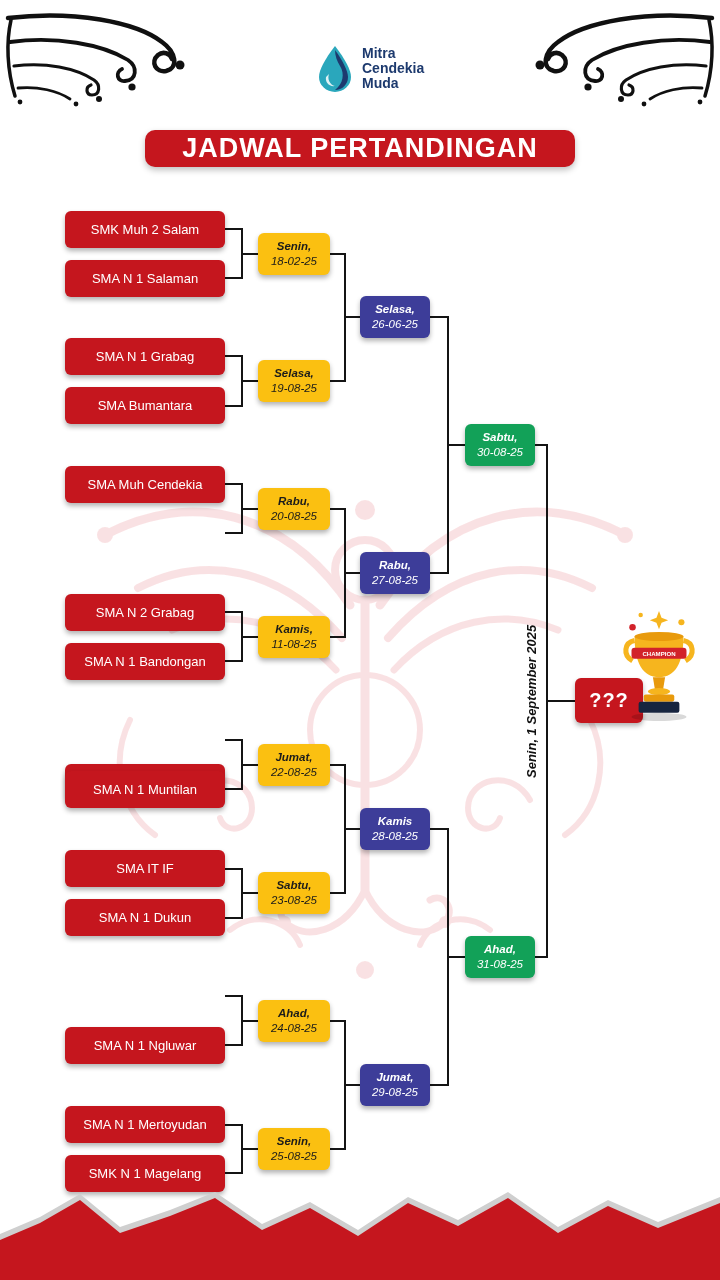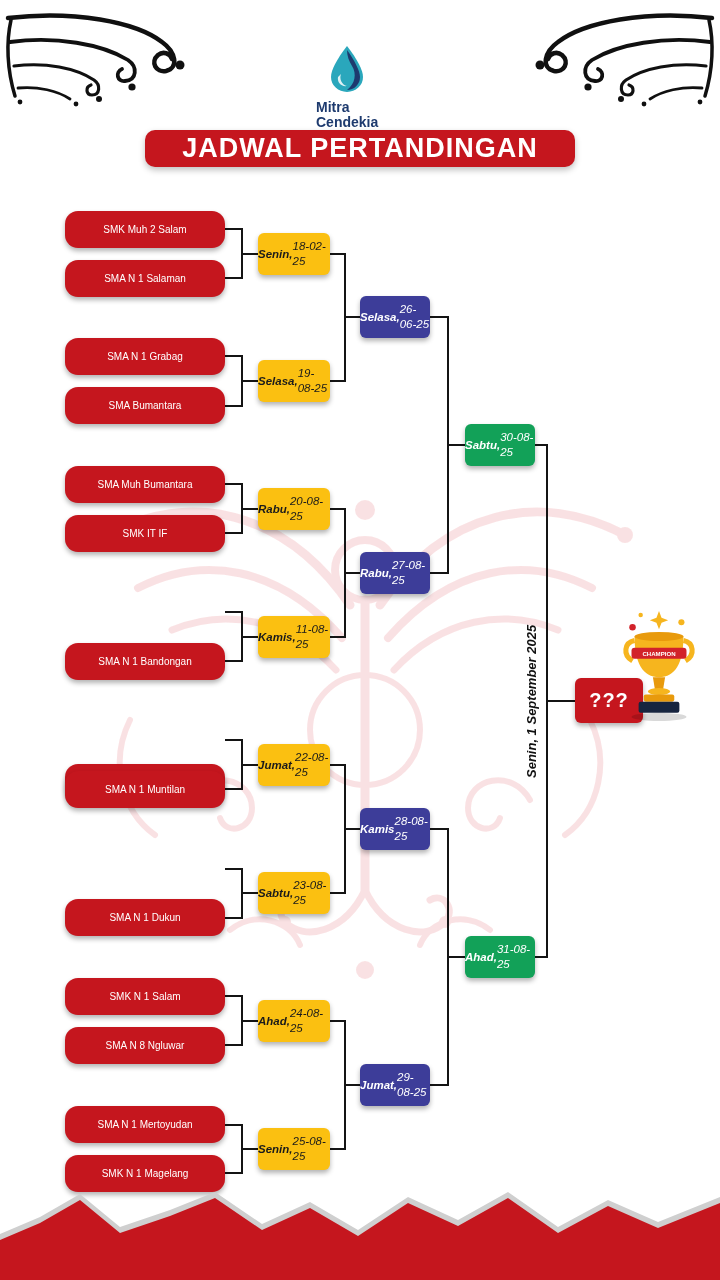--- a/index.html
+++ b/index.html
@@ -7,40 +7,40 @@
     --navy:#1D3A6E; --teal:#2AA7BC; --line:#141414; --pattern:#D8242F;
   }
   *{margin:0;padding:0;box-sizing:border-box;}
   body{background:#e8e8e8;font-family:"Liberation Sans",sans-serif;}
   .page{position:relative;width:720px;height:1280px;background:#ffffff;overflow:hidden;margin:0 auto;}
 
   .flourish{position:absolute;top:8px;width:205px;height:105px;z-index:5;}
   .flourish.left{left:4px;}
   .flourish.right{right:4px;transform:scaleX(-1);}
 
-  .logo{position:absolute;left:316px;top:44px;display:flex;align-items:center;gap:8px;z-index:5;flex-direction:column;}
+  .logo{position:absolute;left:316px;top:44px;display:flex;align-items:center;gap:8px;z-index:5;}
   .logo .drop{width:38px;height:48px;}
   .logo .name{color:var(--navy);font-weight:bold;font-size:14px;line-height:15px;}
 
   .title-banner{position:absolute;left:145px;top:130px;width:430px;height:37px;
     background:var(--red);border-radius:10px;display:flex;align-items:center;justify-content:center;
     color:#ffffff;font-weight:bold;font-size:27px;letter-spacing:1px;z-index:5;
     box-shadow:0 3px 6px rgba(0,0,0,.25);}
 
   .watermark{position:absolute;left:50px;top:370px;width:620px;height:650px;opacity:.13;z-index:0;}
 
   .connectors{position:absolute;left:0;top:0;width:720px;height:1280px;z-index:1;}
 
   .team{position:absolute;left:65px;width:160px;height:37px;background:var(--red);
-    border-radius:13px;color:#ffffff;font-size:10px;font-weight:500;
+    border-radius:6px;color:#ffffff;font-size:13px;font-weight:500;
     display:flex;align-items:center;justify-content:center;z-index:2;
     box-shadow:0 3px 5px rgba(0,0,0,.3);text-align:center;}
 
   .match-date{position:absolute;width:72px;height:42px;border-radius:6px;z-index:2;
-    display:flex;flex-direction:row;align-items:center;justify-content:center;
+    display:flex;flex-direction:column;align-items:center;justify-content:center;
     font-size:11.5px;font-style:italic;line-height:15px;box-shadow:0 3px 5px rgba(0,0,0,.3);}
   .match-date span:first-child{font-weight:bold;}
   .r1{left:258px;background:var(--yellow);color:#1b1b1b;}
   .r2{left:360px;width:70px;background:var(--blue);color:#ffffff;}
   .r3{left:465px;width:70px;background:var(--green);color:#ffffff;}
 
   .final-box{position:absolute;left:575px;top:678px;width:68px;height:45px;background:var(--red);
     border-radius:6px;color:#ffffff;font-weight:bold;font-size:20px;letter-spacing:1px;
     display:flex;align-items:center;justify-content:center;z-index:3;box-shadow:0 3px 5px rgba(0,0,0,.3);}
 
@@ -153,28 +153,28 @@
       <path d="M430,317 H448 V573 H430 M448,445 H465"></path>
       <path d="M430,829 H448 V1085 H430 M448,957 H465"></path>
       <path d="M535,445 H547 V957 H535 M547,701 H575"></path>
     </g>
   </svg>
 
   <div class="team" style="top:211px">SMK Muh 2 Salam</div>
   <div class="team" style="top:260px">SMA N 1 Salaman</div>
   <div class="team" style="top:338px">SMA N 1 Grabag</div>
   <div class="team" style="top:387px">SMA Bumantara</div>
-  <div class="team" style="top:466px">SMA Muh Bumantara</div>
-  <div class="team" style="top:515px">SMK IT IF</div>
+  <div class="team" style="top:466px">SMA Muh Cendekia</div>
+  <div class="team" style="top:594px">SMA N 2 Grabag</div>
   <div class="team" style="top:643px">SMA N 1 Bandongan</div>
   <div class="team" style="top:764px">SMA N 1 Kokid</div>
   <div class="team" style="top:771px">SMA N 1 Muntilan</div>
+  <div class="team" style="top:850px">SMA IT IF</div>
   <div class="team" style="top:899px">SMA N 1 Dukun</div>
-  <div class="team" style="top:978px">SMK N 1 Salam</div>
-  <div class="team" style="top:1027px">SMA N 8 Ngluwar</div>
+  <div class="team" style="top:1027px">SMA N 1 Ngluwar</div>
   <div class="team" style="top:1106px">SMA N 1 Mertoyudan</div>
   <div class="team" style="top:1155px">SMK N 1 Magelang</div>
 
   <div class="match-date r1" style="top:233px">
     <span>Senin,</span>
     <span>18-02-25</span>
   </div>
   <div class="match-date r1" style="top:360px">
     <span>Selasa,</span>
     <span>19-08-25</span>

